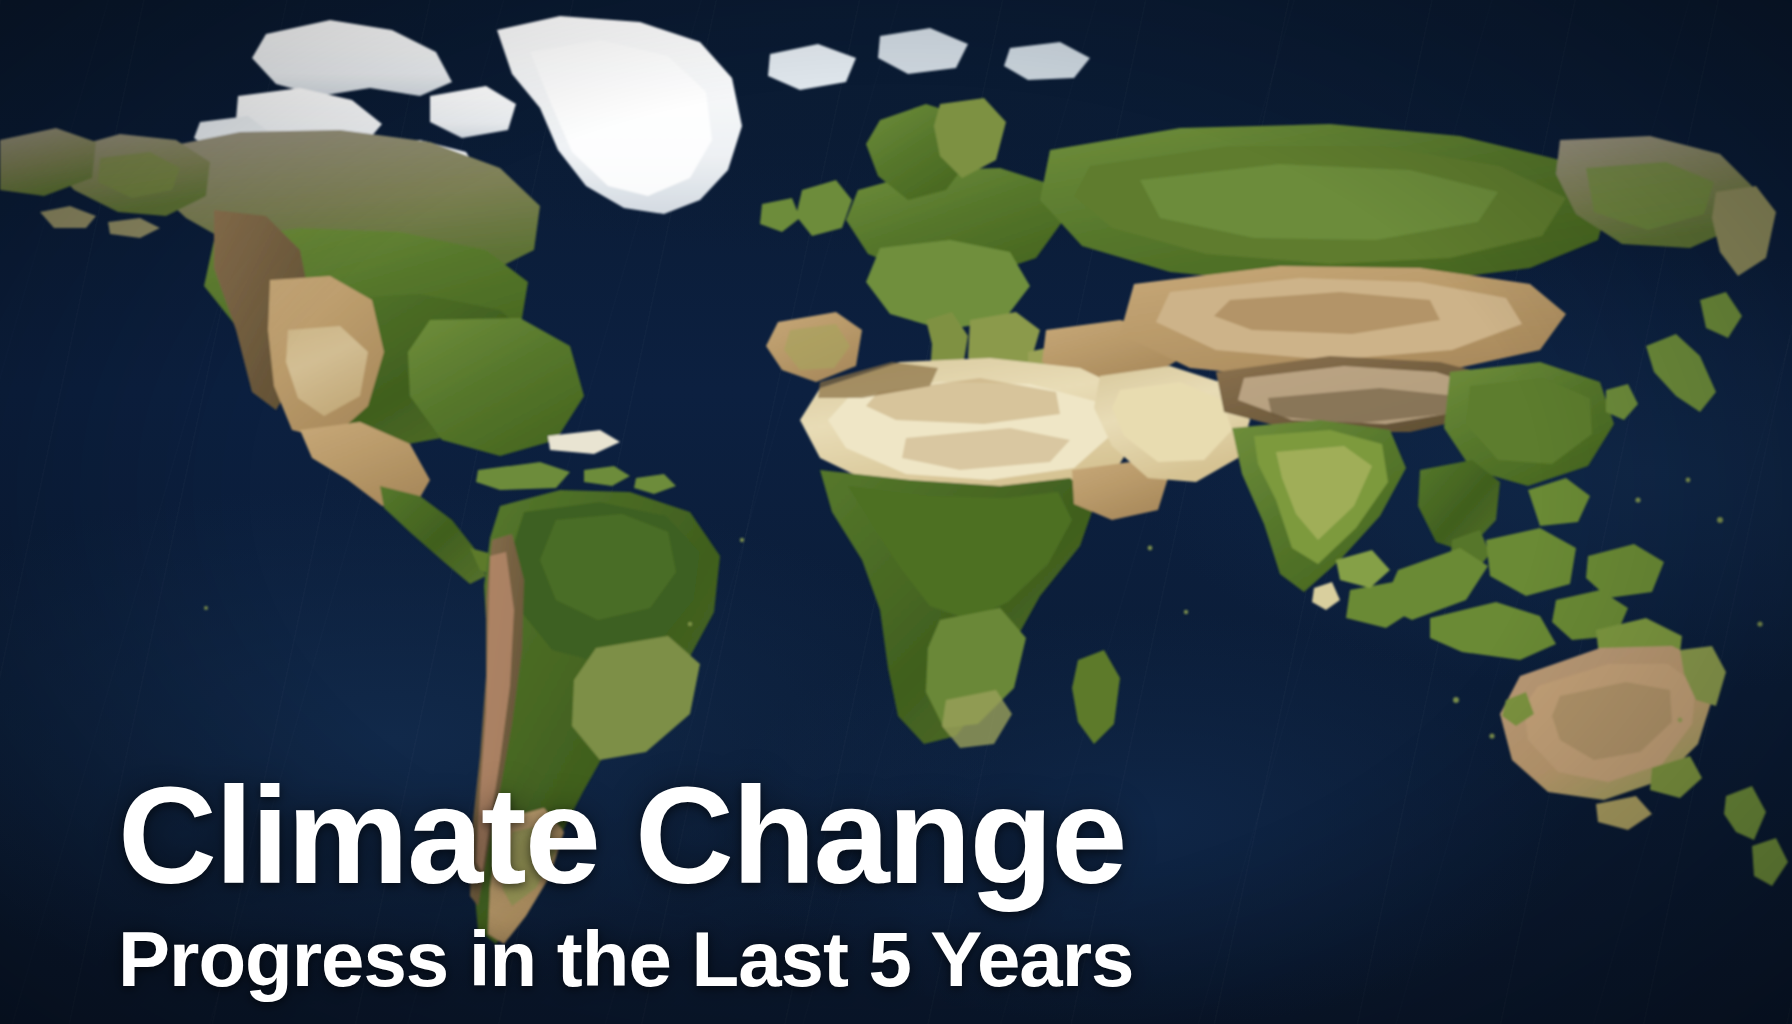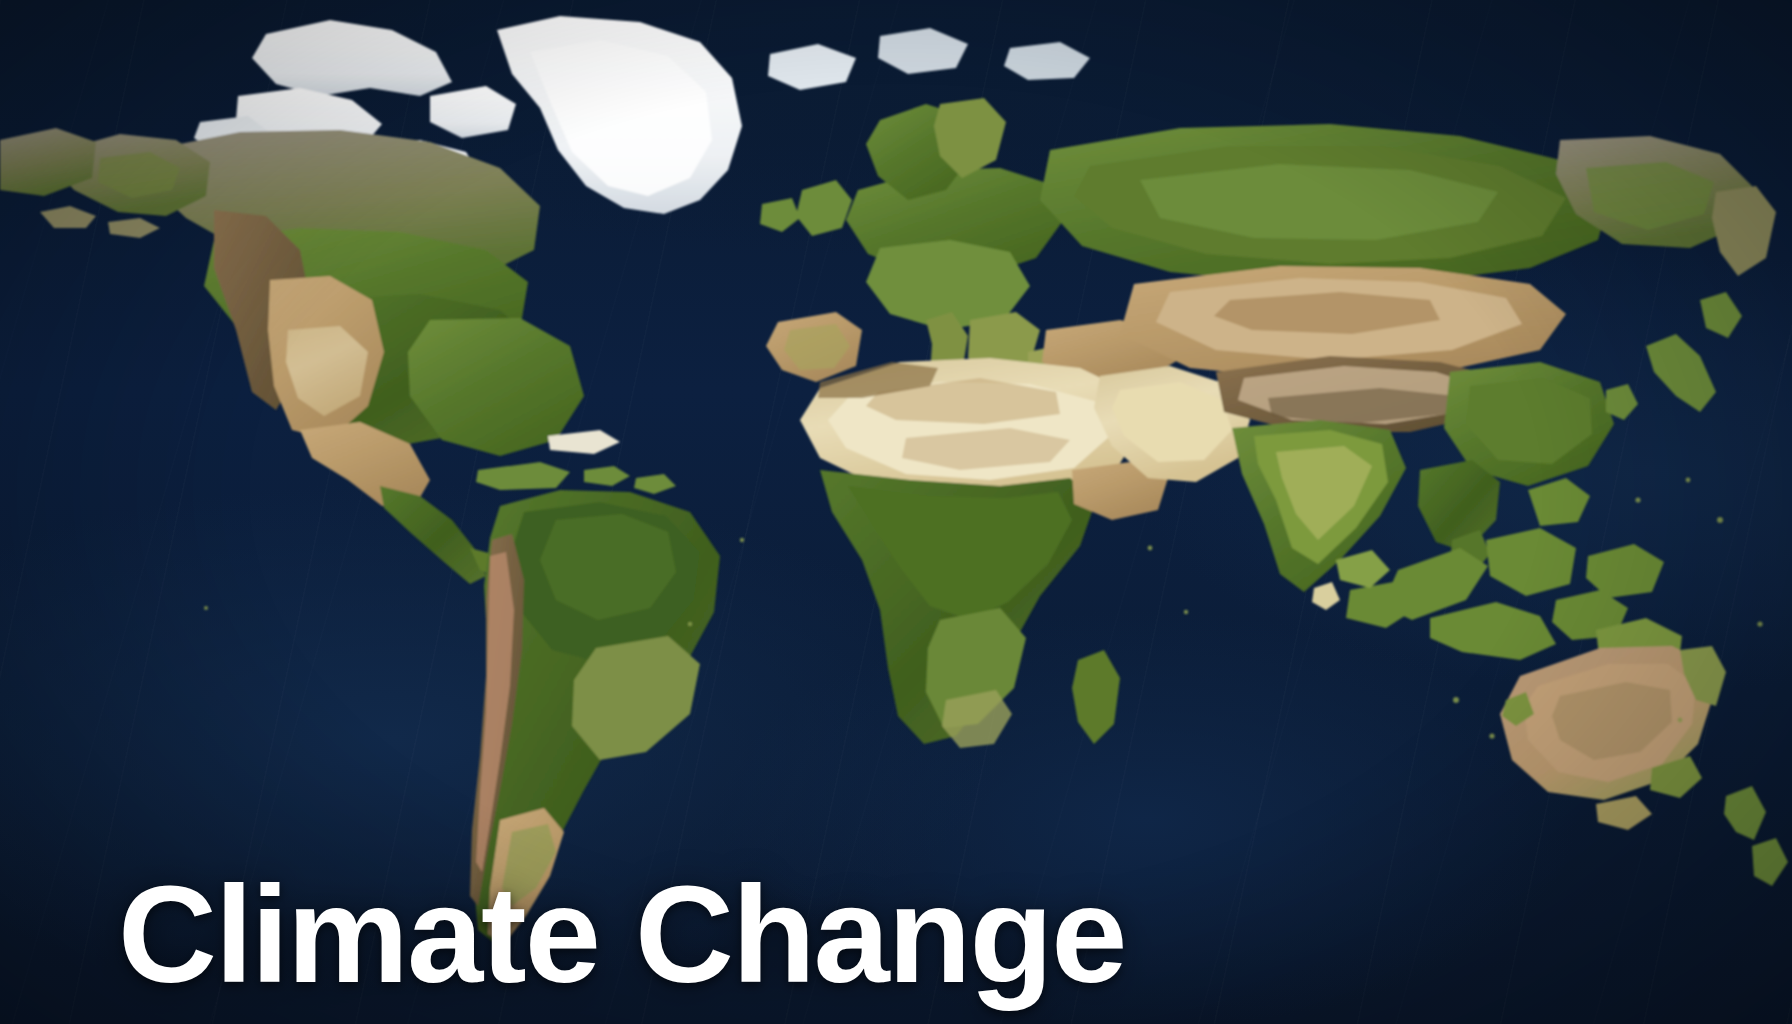--- a/index.html
+++ b/index.html
@@ -315,15 +315,16 @@
           <circle cx="1680" cy="720" r="2.4"></circle>
       </g>
 
     </g>
   </svg>
 
   <div class="vignette"></div>
 
   <div class="title-block">
     <h1 class="main-title">Climate Change</h1>
+    <p class="sub-line first">Progress in the Last 5 Years</p>
   </div>
 
 </div>
 
 </body></html>

